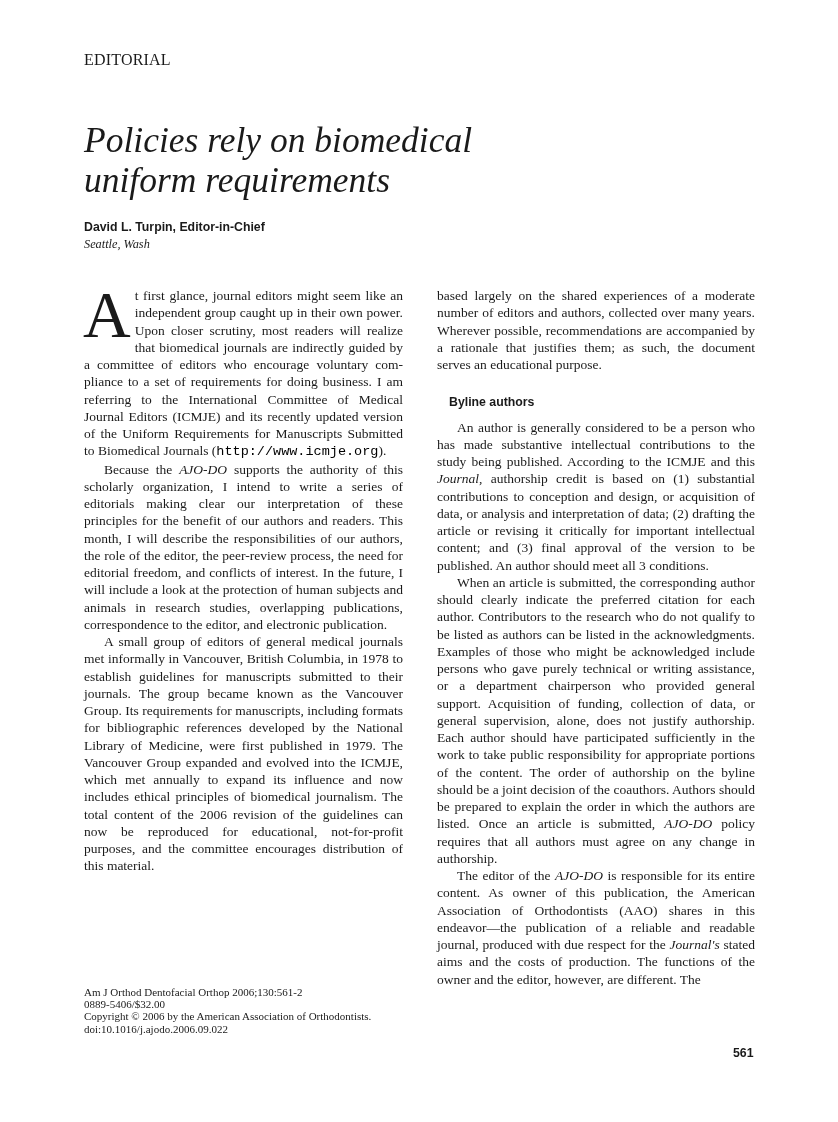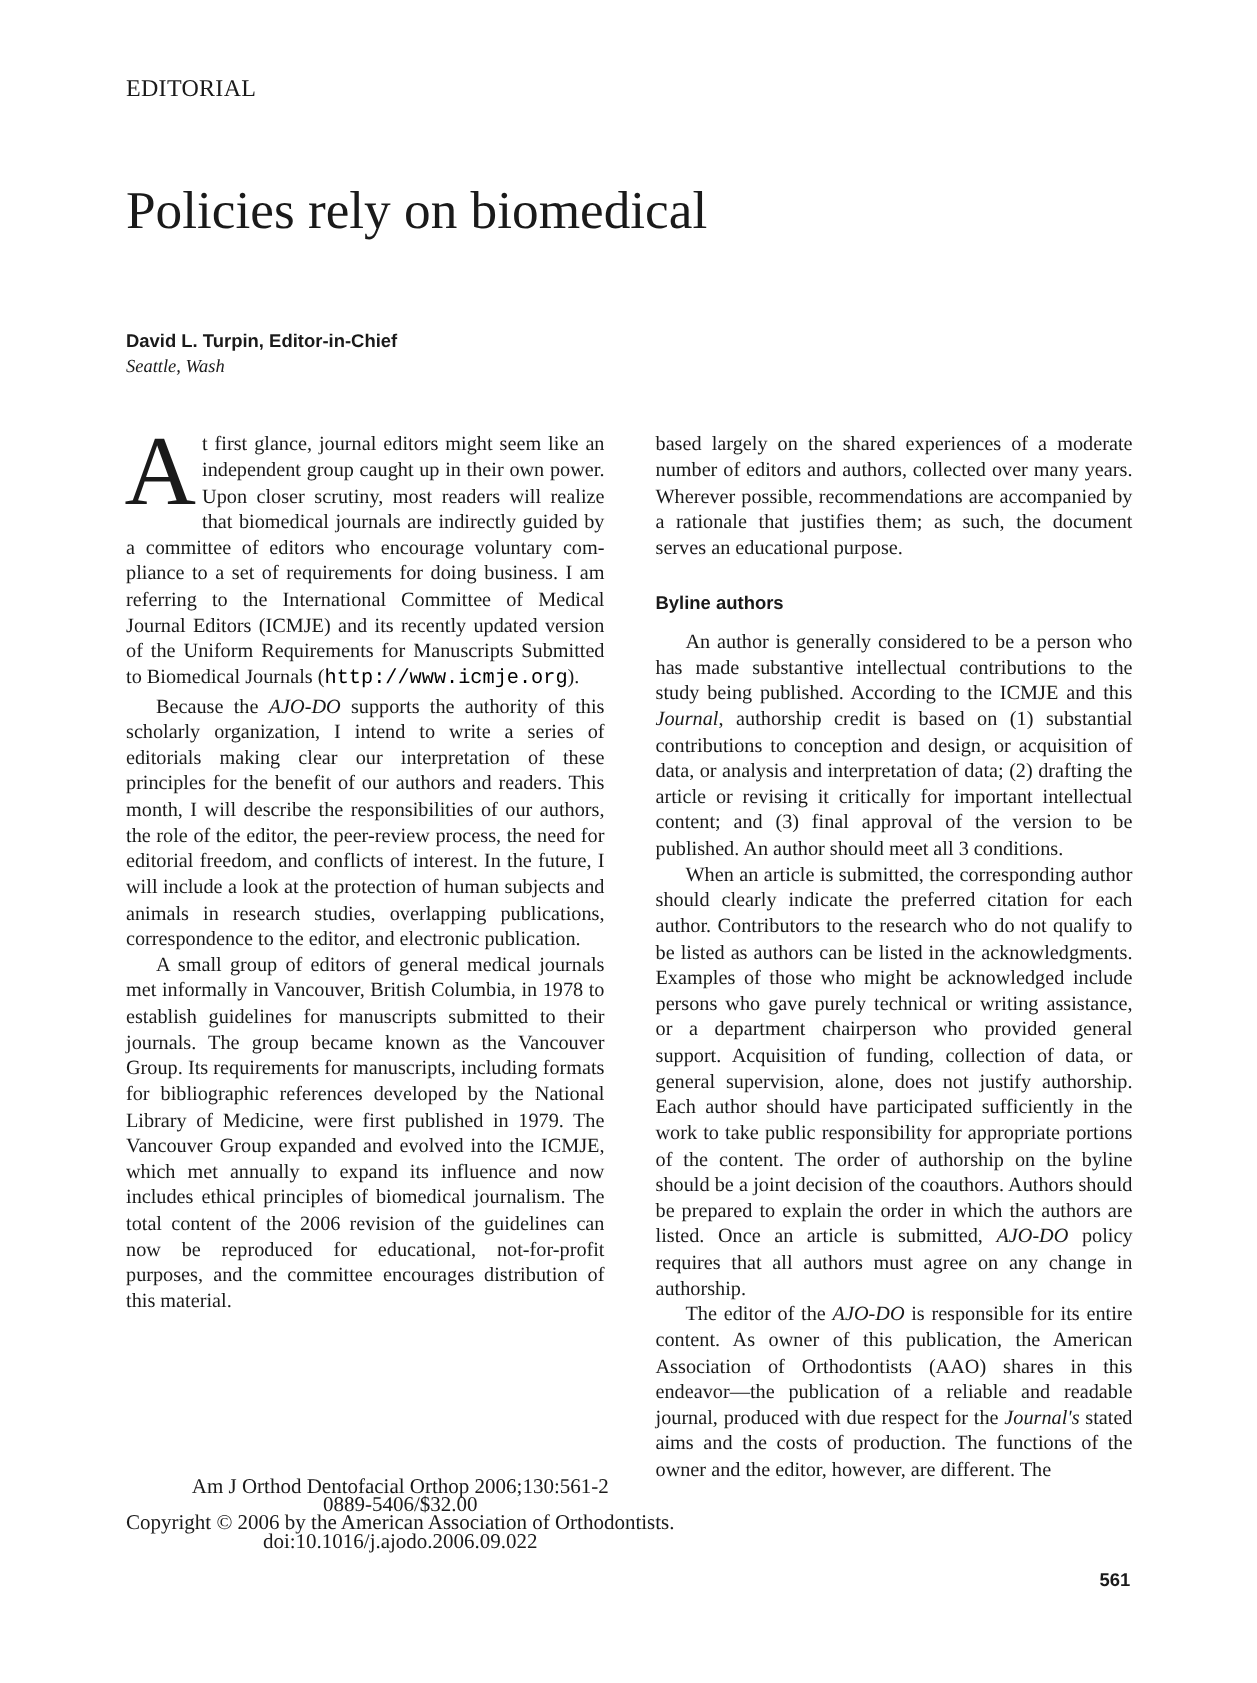--- a/index.html
+++ b/index.html
@@ -1,41 +1,42 @@
 <!DOCTYPE html>
 <html><head>
 <meta charset="utf-8">
 <style>
   html, body { margin: 0; padding: 0; background: #ffffff; }
   body { width: 838px; height: 1122px; position: relative; overflow: hidden;
          font-family: "Liberation Serif", "DejaVu Serif", serif; color: #1a1a1a; }
   .section-label { position: absolute; left: 84px; top: 51px; font-size: 16px; letter-spacing: 0.2px; }
-  .title { position: absolute; left: 84px; top: 120px; width: 560px; font-size: 35.5px; line-height: 40px; font-weight: normal; margin: 0; }
+  .title { position: absolute; left: 84px; top: 120px; width: 560px; font-size: 35.5px; line-height: 40px; font-weight: normal; margin: 0; font-style: italic; }
   .author { position: absolute; left: 84px; top: 220px; font-family: "Liberation Sans", "DejaVu Sans", sans-serif; font-weight: bold; font-size: 12.3px; }
   .affil { position: absolute; left: 84px; top: 237px; font-style: italic; font-size: 12.3px; }
 
   .col { position: absolute; font-size: 13.5px; line-height: 17.25px; text-align: justify; }
   .col-left { left: 84px; top: 287px; width: 319px; }
   .col-right { left: 437px; top: 287px; width: 318px; }
   .col p { margin: 0; text-indent: 20px; hyphens: manual; }
   .col p.noindent { text-indent: 0; }
   .dropcap { float: left; font-size: 66px; line-height: 52px; margin: 2px 4px -2px -1px; font-weight: normal; }
   .link { color: #000000; font-family: Liberation Mono, monospace; }
-  .heading { font-family: "Liberation Sans", "DejaVu Sans", sans-serif; font-weight: bold; font-size: 12.3px; margin: 21px 0 7px 0; text-indent: 0; }
+  .heading { font-family: "Liberation Sans", "DejaVu Sans", sans-serif; font-weight: bold; font-size: 12.3px; margin: 21px 0 7px 12px; text-indent: 0; }
 
-  .footer-meta { position: absolute; left: 84px; top: 986px; font-size: 14px; line-height: 12.2px; text-align: center; }
+  .footer-meta { position: absolute; left: 84px; top: 986px; font-size: 11px; line-height: 12.2px; }
   .page-num { position: absolute; left: 733px; top: 1046px; font-family: "Liberation Sans", "DejaVu Sans", sans-serif; font-weight: bold; font-size: 12.3px; }
 </style>
 </head>
 <body>
 
 <div class="section-label">EDITORIAL</div>
 
 <h1 class="title">
   <span>Policies rely on biomedical</span><br>
+  <span>uniform requirements</span>
 </h1>
 
 <div class="author">David L. Turpin, Editor-in-Chief</div>
 <div class="affil">Seattle, Wash</div>
 
 <div class="col col-left">
   <p class="noindent">
     <span class="dropcap">A</span><span>t first glance, journal editors might seem like an independent group caught up in their own power. Upon closer scrutiny, most readers will realize that biomedical journals are indirectly guided by a committee of editors who encourage voluntary com­pliance to a set of requirements for doing business. I am referring to the International Committee of Medical Journal Editors (ICMJE) and its recently updated version of the Uniform Requirements for Manu­scripts Submitted to Biomedical Journals (</span><span class="link">http://www.icmje.org</span><span>).</span>
   </p>
   <p>

